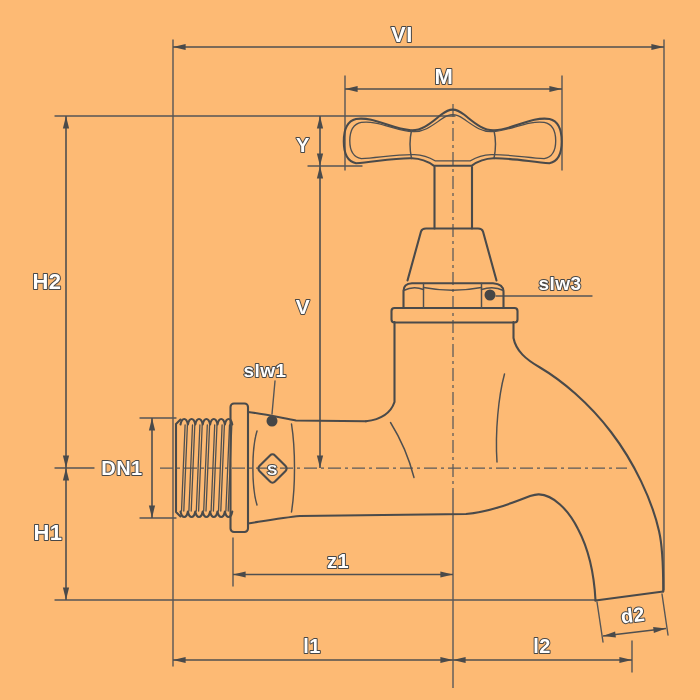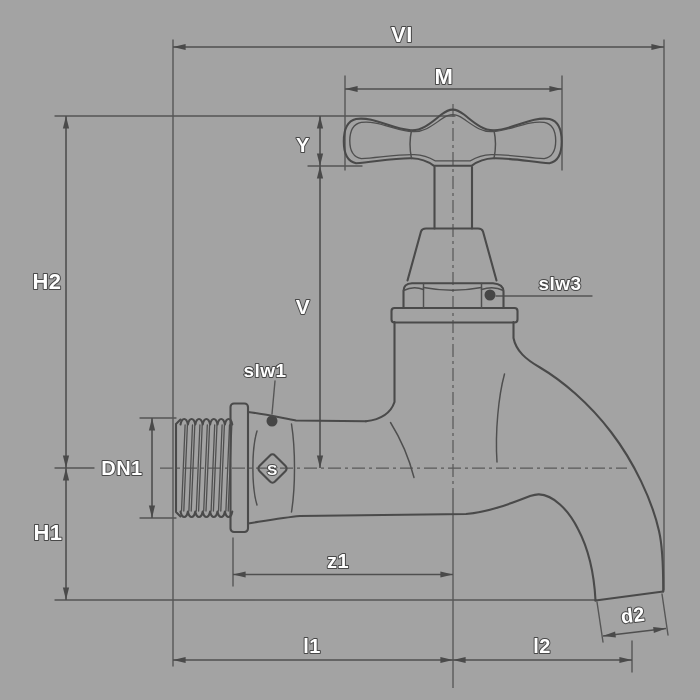--- a/index.html
+++ b/index.html
@@ -1,17 +1,17 @@
 <!DOCTYPE html>
 <html><head>
 <meta charset="utf-8">
 <title>Drawing</title>
 <style>
   html,body{margin:0;padding:0;background:#ffffff;}
-  #stage{width:700px;height:700px;position:relative;background:#a3a3a3;overflow:hidden;}
+  #stage{width:700px;height:700px;position:relative;background:#fdba74;overflow:hidden;}
   svg{display:block;}
   .ext{stroke:#565656;stroke-width:1.4;fill:none;stroke-linecap:round;}
   .dim{stroke:#4f4f4f;stroke-width:1.6;fill:none;stroke-linecap:butt;}
   .cl{stroke:#5a5a5a;stroke-width:1.25;fill:none;stroke-dasharray:13 4 3 4;}
   .clsolid{stroke:#5a5a5a;stroke-width:1.4;fill:none;}
   .outline{stroke:#4a4a4a;stroke-width:2.1;fill:none;stroke-linecap:round;stroke-linejoin:round;}
   .detail{stroke:#4f4f4f;stroke-width:1.45;fill:none;stroke-linecap:round;stroke-linejoin:round;}
   .threadline{stroke:#4f4f4f;stroke-width:1.3;fill:none;stroke-linecap:round;}
   .dot{fill:#464646;stroke:none;}
   .dim-label{font-family:"Liberation Sans","DejaVu Sans",sans-serif;font-weight:700;

